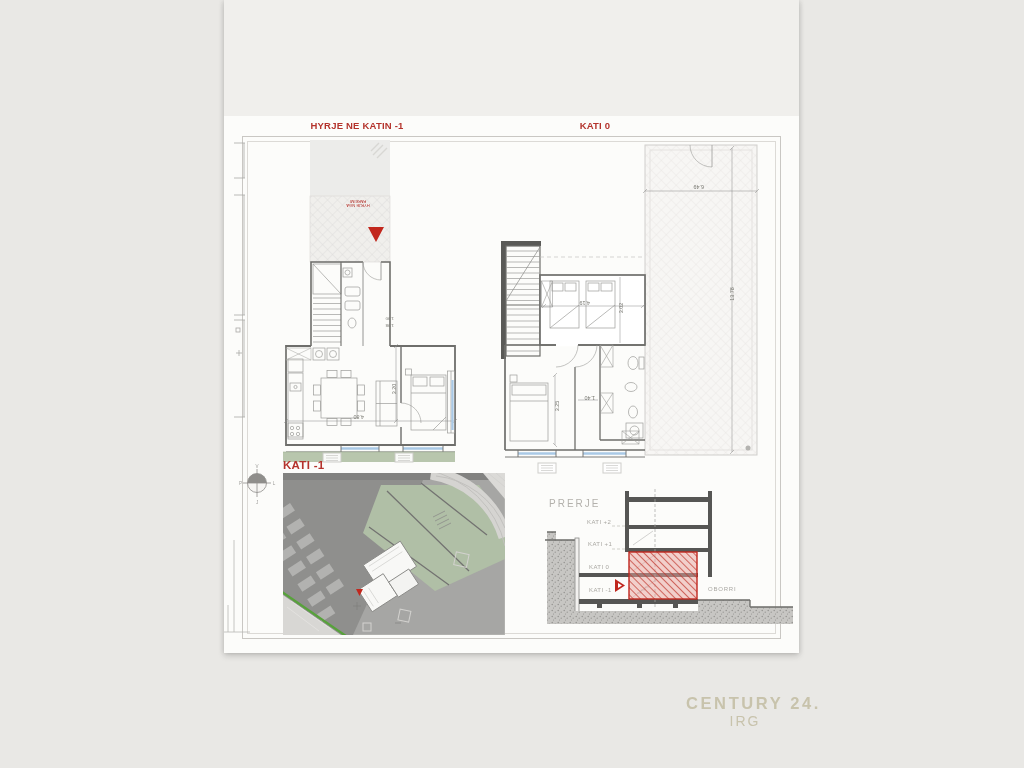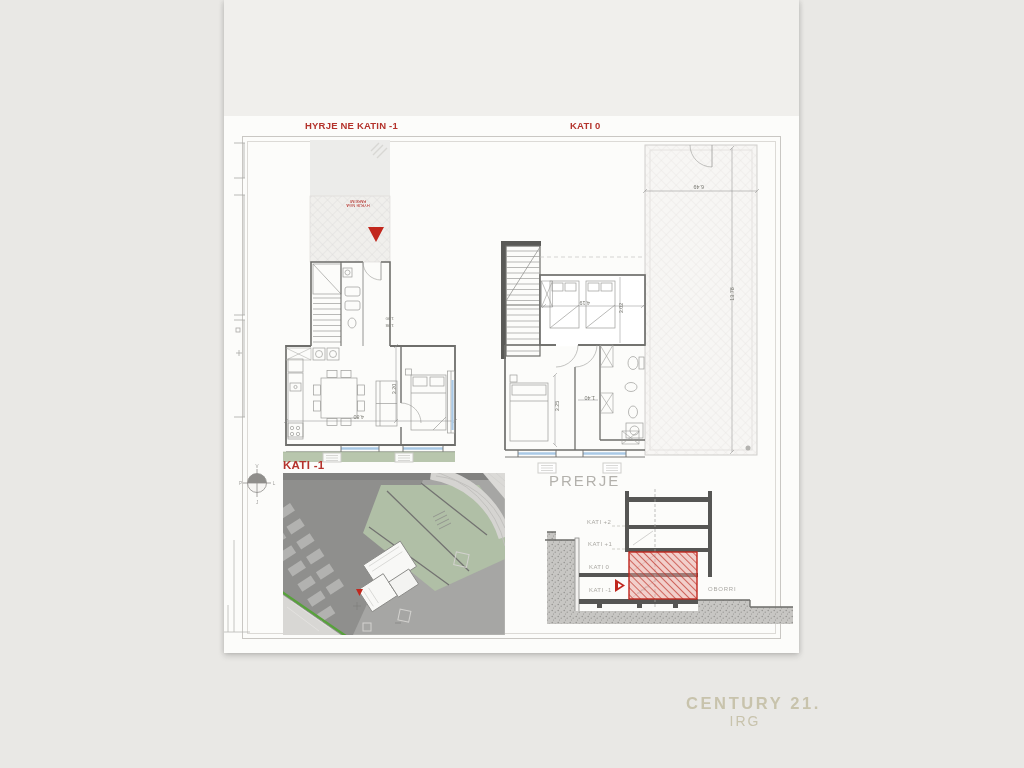--- a/index.html
+++ b/index.html
@@ -7,31 +7,31 @@
          font-family:"Liberation Sans","DejaVu Sans",sans-serif;}
   .abs{position:absolute;}
   .sheet{left:224px;top:0;width:575px;height:653px;background:#fcfcfa;
          box-shadow:0 3px 6px rgba(0,0,0,.16),-2px 0 4px rgba(0,0,0,.06),2px 0 4px rgba(0,0,0,.06);}
   .sheet-top{left:224px;top:0;width:575px;height:116px;background:#f0efec;}
   .frame-outer{left:242px;top:136px;width:537px;height:501px;border:1px solid #c9c7c3;}
   .frame-inner{left:247px;top:141px;width:527px;height:491px;border:1px solid #dcdad6;}
   .lbl{position:absolute;white-space:nowrap;}
   .t-red-bold{color:#b4332c;font-weight:bold;font-size:9.5px;letter-spacing:.2px;}
   .t-red-big{color:#b4332c;font-weight:bold;font-size:11.5px;letter-spacing:.3px;}
-  .t-gray{color:#b3b1ac;font-size:15px;letter-spacing:2px;}
+  .t-gray{color:#b3b1ac;font-size:10px;letter-spacing:2px;margin-top:26px;}
   .t-level{color:#a9a7a2;font-size:6px;letter-spacing:.4px;}
   .dim{color:#76766f;font-size:6px;}
   .r180{transform:rotate(180deg) scale(.9);transform-origin:center;}
   .r180s{transform:rotate(180deg) scale(.72);transform-origin:center;}
   .rv{transform:rotate(-90deg) scale(.9);transform-origin:center;}
   .entry-note{color:#b4332c;font-size:6px;line-height:1.05;text-align:center;
               transform:rotate(180deg) scale(.68);transform-origin:center;width:44px;white-space:normal;}
   .brand{color:#c8c3ac;font-weight:bold;font-size:16.5px;letter-spacing:2.6px;}
   .brand-sub{color:#c8c3ac;font-size:14px;letter-spacing:2px;text-align:center;width:118px;}
-  .ctr{}
+  .ctr{text-align:center;}
 </style>
 </head>
 <body>
 
 <div class="stage">
 
   <div class="abs sheet"></div>
   <div class="abs sheet-top"></div>
   <div class="abs frame-outer"></div>
   <div class="abs frame-inner"></div>
@@ -418,16 +418,16 @@
   <div class="lbl dim r180s" style="left:384px;top:322px">1.98</div>
   <div class="lbl dim r180" style="left:579px;top:300px">4.19</div>
   <div class="lbl dim rv" style="left:615px;top:305px">3.02</div>
   <div class="lbl dim rv" style="left:551px;top:403px">3.25</div>
   <div class="lbl dim r180" style="left:584px;top:395px">1.40</div>
   <div class="lbl dim r180" style="left:693px;top:184px">6.49</div>
   <div class="lbl dim rv" style="left:725px;top:291px">13.78</div>
 
   <div class="lbl entry-note" style="left:336px;top:197px">HYRJE NGA PARKIMI</div>
 
-  <div class="lbl brand" style="left:686px;top:694px">CENTURY 21.</div>
+  <div class="lbl brand" style="left:686px;top:694px">CENTURY 24.</div>
   <div class="lbl brand-sub" style="left:686px;top:713px">IRG</div>
 
 </div>
 
 </body></html>

